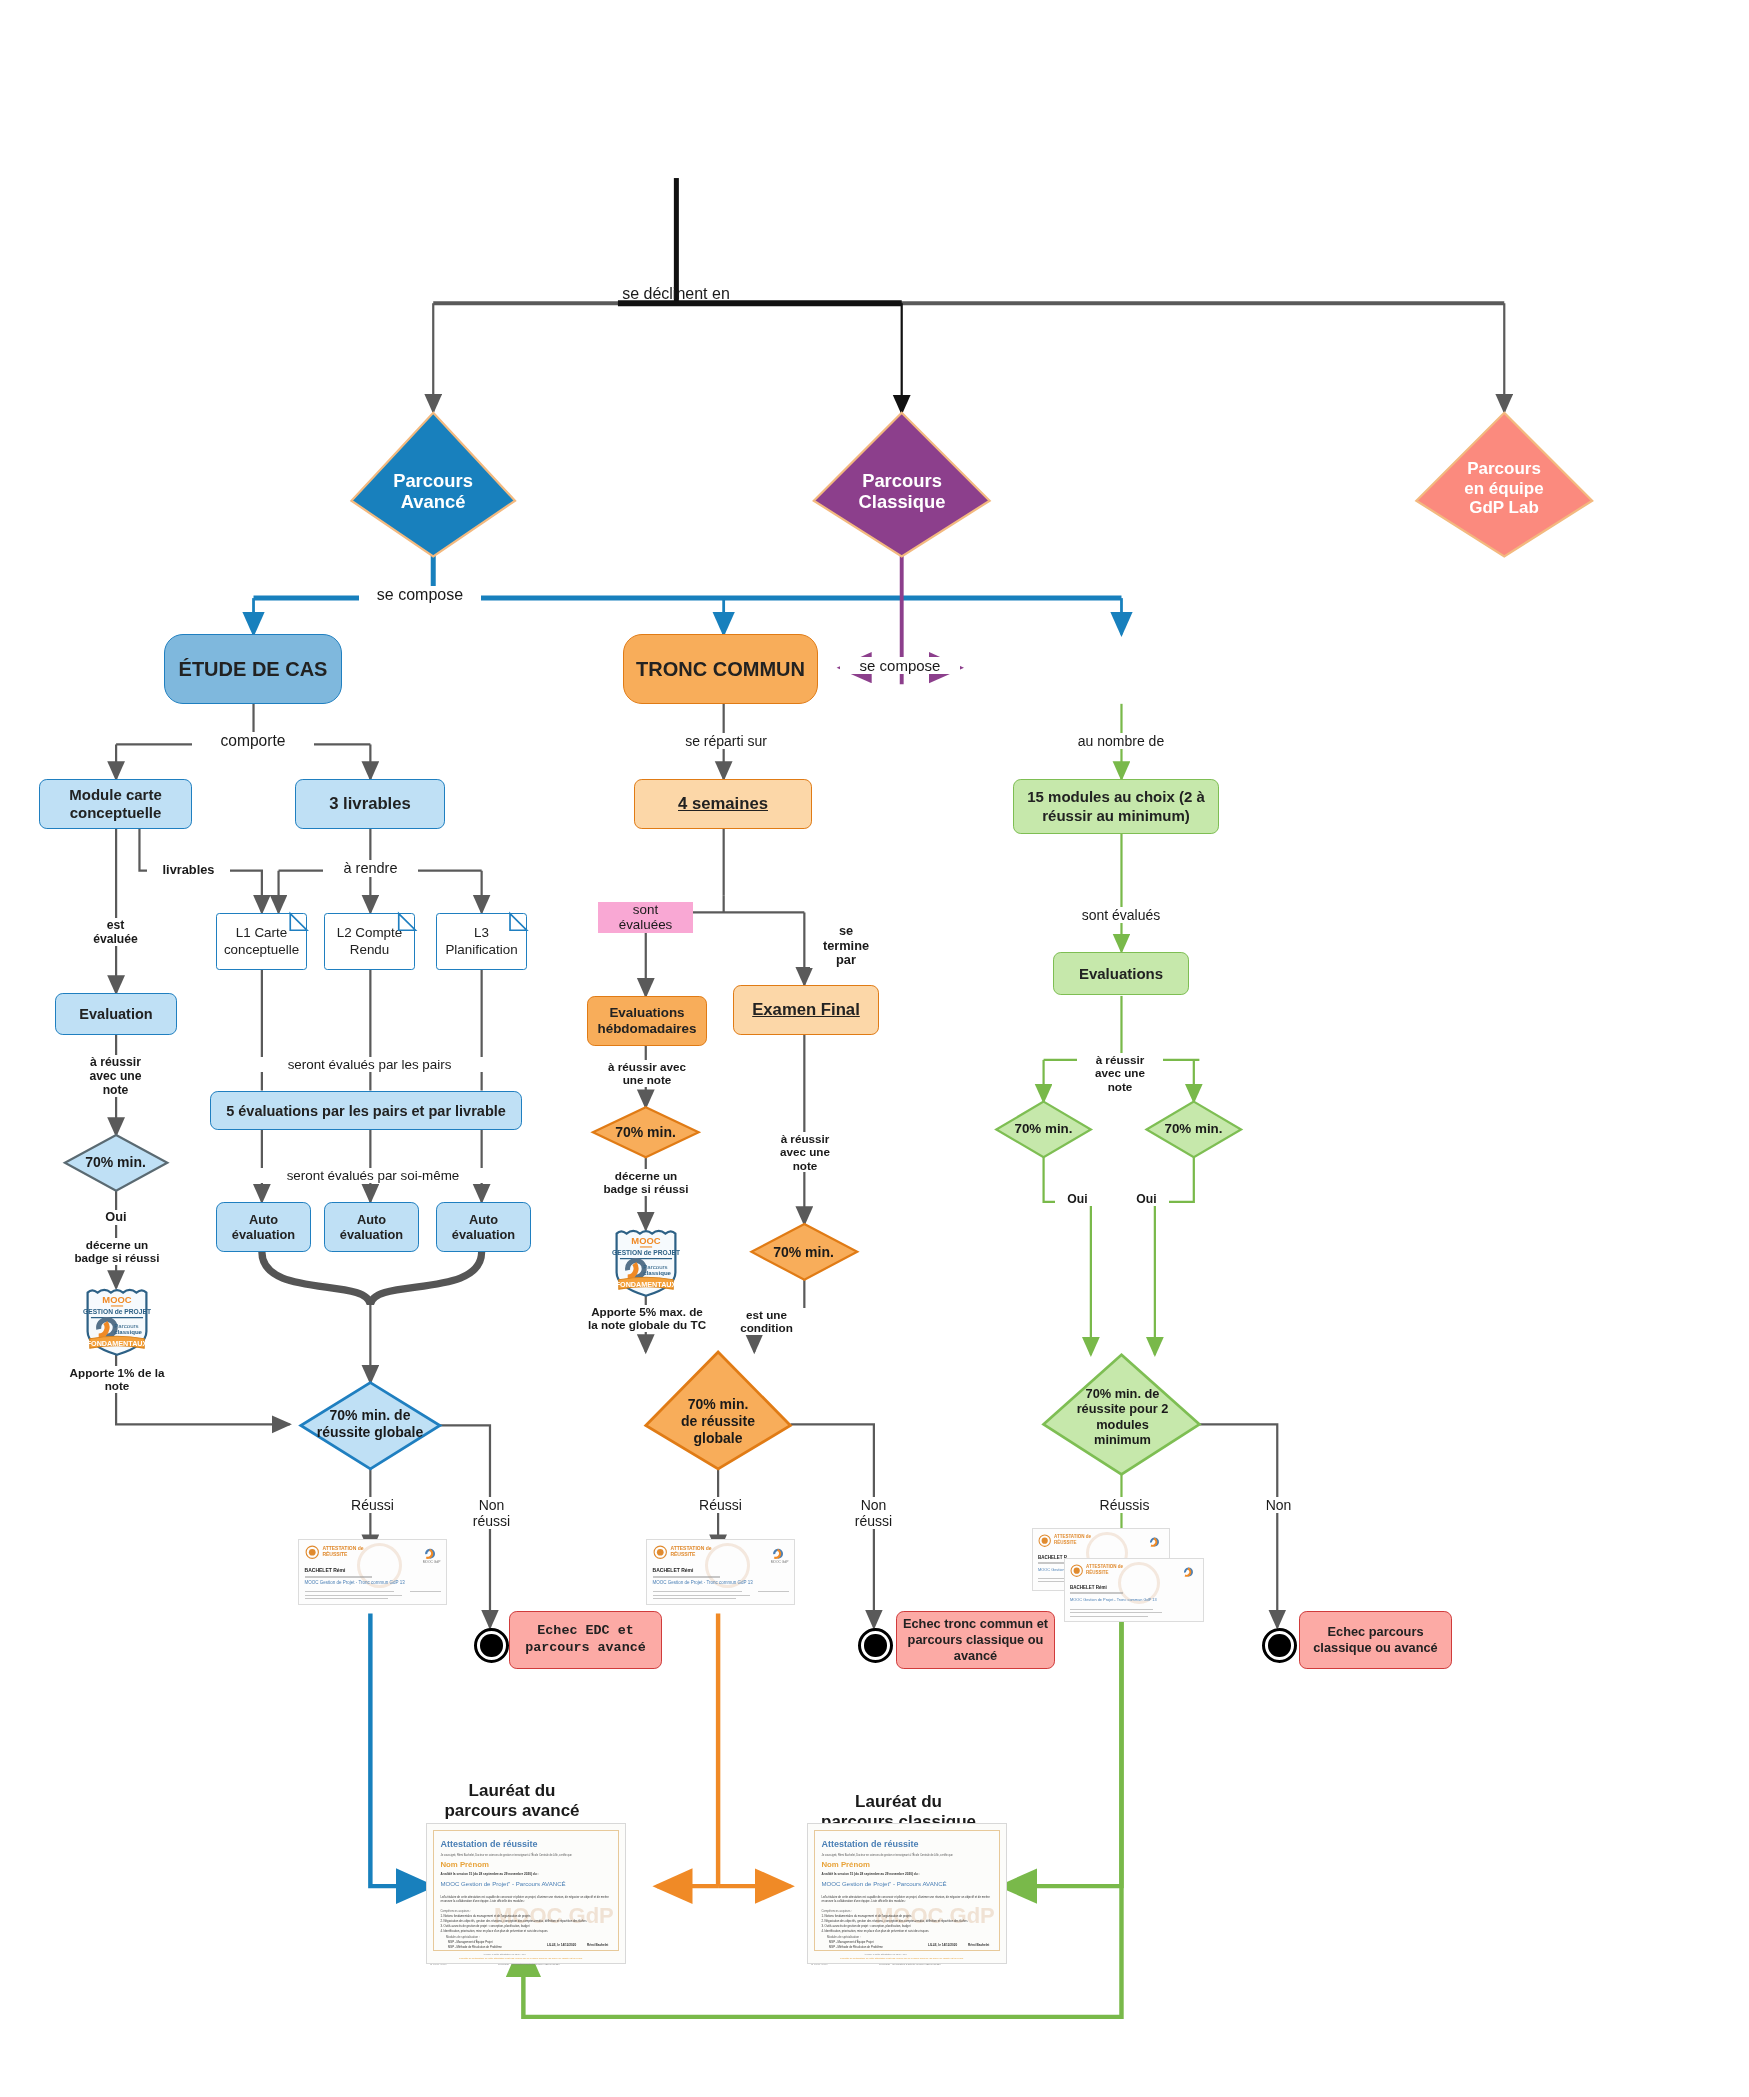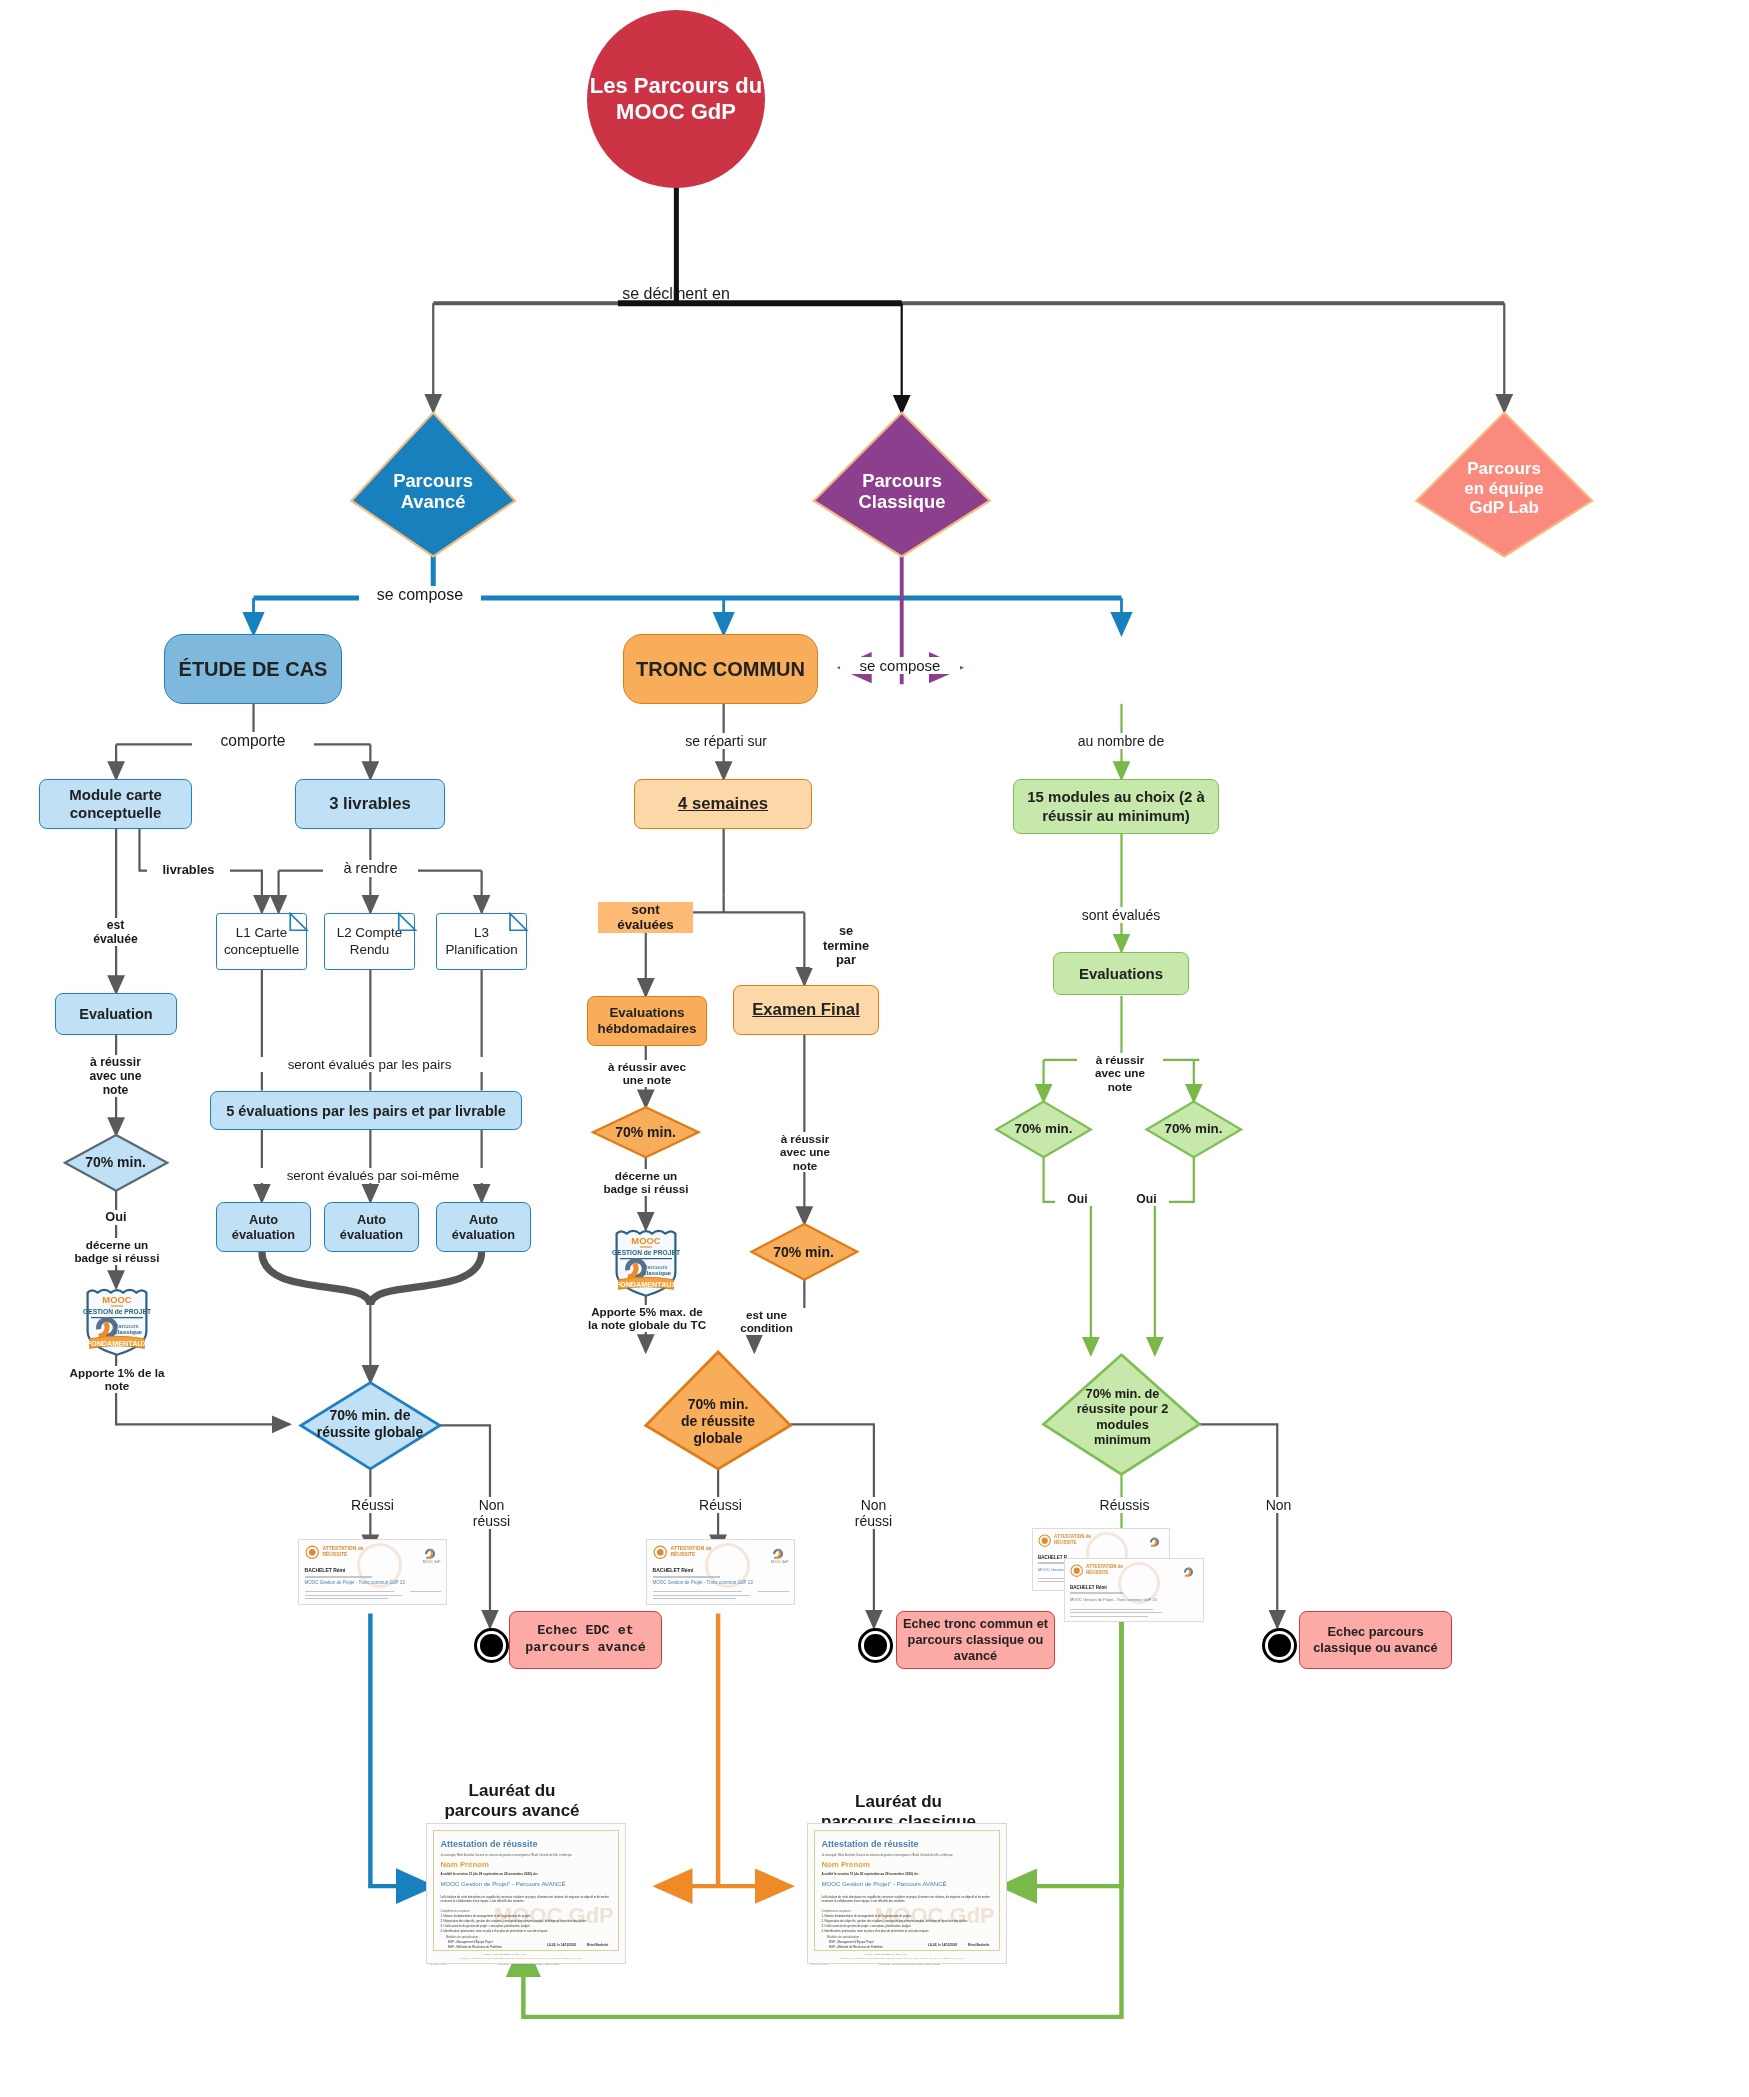--- a/index.html
+++ b/index.html
@@ -178,25 +178,20 @@
     <polygon points="1445,2200 1540,2250 1445,2300 1350,2250" fill="#f8ad5a" stroke="#e07b15" stroke-width="4"></polygon>
 
     <polygon points="1290,2430 1420,2562 1290,2640 1160,2562" fill="#f8ad5a" stroke="#e07b15" stroke-width="5"></polygon>
 
     <polygon points="1875,1980 1960,2030 1875,2080 1790,2030" fill="#c6e8ab" stroke="#7ebe53" stroke-width="4"></polygon>
     <polygon points="2145,1980 2230,2030 2145,2080 2060,2030" fill="#c6e8ab" stroke="#7ebe53" stroke-width="4"></polygon>
 
     <polygon points="2015,2435 2155,2560 2015,2650 1875,2560" fill="#c6e8ab" stroke="#7ebe53" stroke-width="5"></polygon>
   </svg>
 
-  <div class="node circle-root" style="left:587px;top:10px;width:178px;height:178px;font-size:22px;line-height:1.2;">
-    <span>Les
-Parcours du
-MOOC GdP</span>
-  </div>
   <div class="lbl" style="left:601px;top:285px;width:150px;font-size:16px;">se déclinent en</div>
 
   <div class="lbl" style="left:366px;top:470px;width:134px;font-size:18.4px;font-weight:bold;color:#fff;">Parcours
 Avancé</div>
   <div class="lbl" style="left:835px;top:470px;width:134px;font-size:18.4px;font-weight:bold;color:#fff;">Parcours
 Classique</div>
   <div class="lbl" style="left:1437px;top:459px;width:134px;font-size:17px;font-weight:bold;color:#fff;">Parcours
 en équipe
 GdP Lab</div>
 
@@ -227,21 +222,21 @@
   <div class="node rrect green-light" style="left:1013px;top:779px;width:206px;height:55px;font-size:15px;line-height:1.22;">
     <span>15 modules au choix
 (2 à réussir au
 minimum)</span>
   </div>
 
   <div class="lbl" style="left:147px;top:863px;width:83px;font-size:12.8px;font-weight:bold;background:#fff;">livrables</div>
   <div class="lbl" style="left:323px;top:860px;width:95px;font-size:14.5px;background:#fff;">à rendre</div>
   <div class="lbl" style="left:74px;top:918px;width:83px;font-size:12.2px;font-weight:bold;background:#fff;">est
 évaluée</div>
-  <div class="lbl" style="left:598px;top:902px;width:95px;font-size:13.4px;font-weight:bold;background:#fdba74;">sont
+  <div class="lbl" style="left:598px;top:902px;width:95px;font-size:13.4px;font-weight:normal;background:#f9a8d4;">sont
 évaluées</div>
   <div class="lbl" style="left:810px;top:924px;width:72px;font-size:12.8px;font-weight:bold;background:#fff;">se
 termine
 par</div>
   <div class="lbl" style="left:1060px;top:907px;width:122px;font-size:14px;background:#fff;">sont évalués</div>
 
   <div class="node doc" style="left:216px;top:913px;width:91px;height:57px;font-size:13.4px;line-height:1.2;">
     <span>L1
 Carte
 conceptuelle</span>

